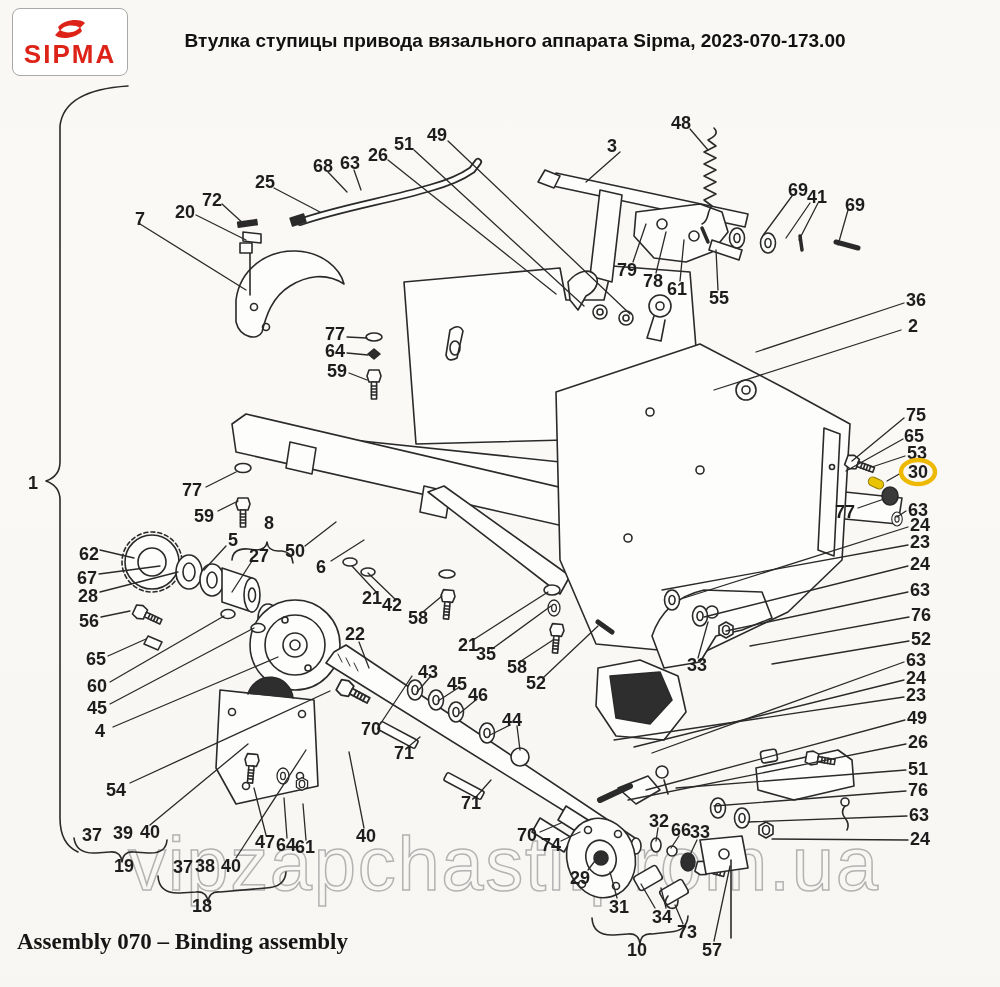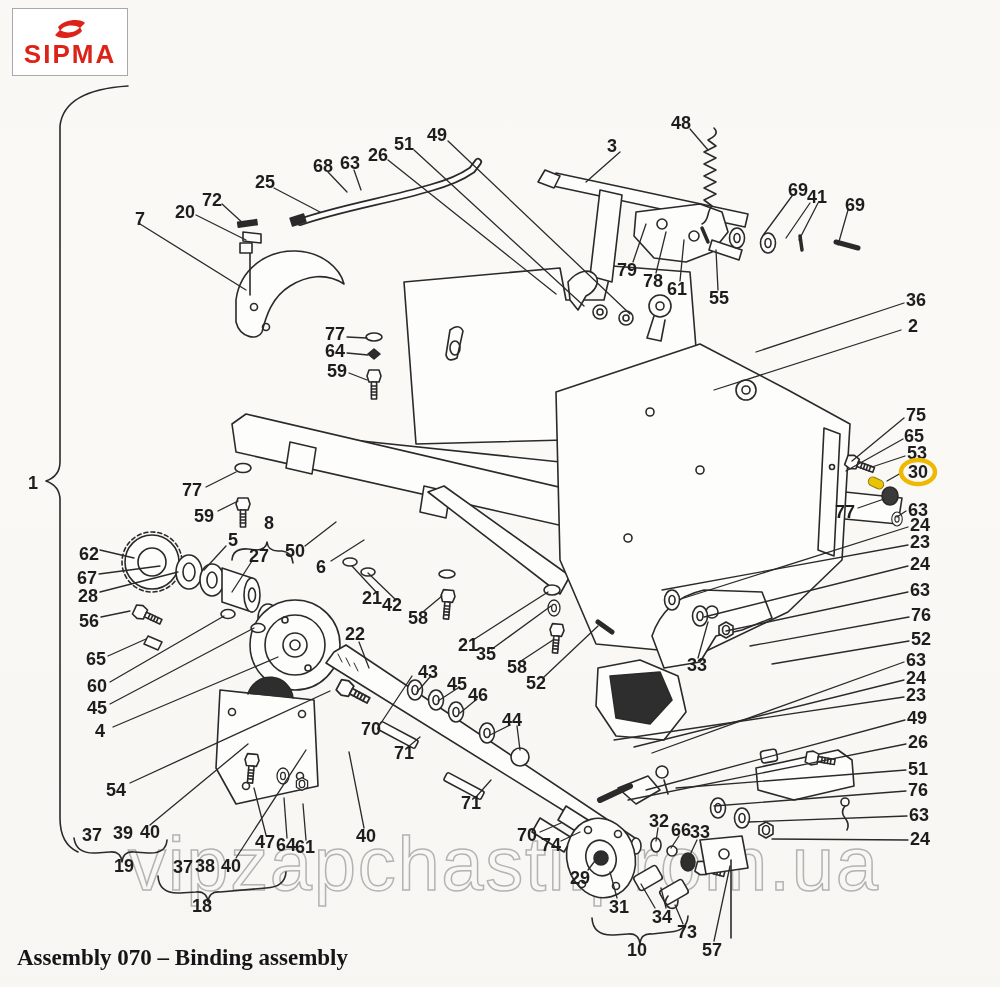--- a/index.html
+++ b/index.html
@@ -1,45 +1,46 @@
 <!DOCTYPE html>
 <html><head>
 <meta charset="utf-8">
 <style>
   html,body{margin:0;padding:0;}
   body{width:1000px;height:987px;position:relative;background:#faf9f6;
        font-family:"Liberation Sans",sans-serif;overflow:hidden;}
   .page{position:absolute;inset:0;background:
         linear-gradient(180deg,#f9f8f5 0%,#faf9f6 40%,#f7f6f2 100%);}
   .logo-box{position:absolute;left:12px;top:8px;width:114px;height:66px;
-        background:#fff;border:1.6px solid #a9a9a9;border-radius:0;
+        background:#fff;border:1.6px solid #a9a9a9;border-radius:8px;
         display:flex;flex-direction:column;align-items:center;justify-content:center;gap:1px;}
   .logo-word{color:#dd2318;font-weight:bold;font-size:26px;letter-spacing:2px;line-height:1;}
   .title{position:absolute;left:150px;top:30px;width:730px;text-align:center;
         font-size:19px;font-weight:bold;color:#111;}
   .footer{position:absolute;left:17px;top:926px;color:#151515;
         font-family:"Liberation Serif",serif;font-weight:bold;}
   .footer .l1{font-size:23px;}
-  .footer .l2{font-size:23px;margin-top:19px;}
+  .footer .l2{font-size:23px;margin-top:3px;}
   svg text.plbl{font-family:"Liberation Sans",sans-serif;font-size:18px;font-weight:bold;fill:#1d1d1d;}
   svg text.wmark{font-family:"Liberation Sans",sans-serif;}
 </style>
 </head>
 <body>
 
 <div class="page">
 
   <div class="logo-box">
     <svg width="42" height="22" viewBox="0 0 42 22">
       <path d="M9,9 C15,1 32,0 36,5 L31,10 C25,6 15,7 11,13 Z" fill="#dd2318"></path>
       <path d="M33,13 C27,21 10,22 6,17 L11,12 C17,16 27,15 31,9 Z" fill="#dd2318"></path>
     </svg>
     <div class="logo-word">SIPMA</div>
   </div>
 
+  <div class="title">Втулка ступицы привода вязального аппарата Sipma, 2023-070-173.00</div>
 
   <svg id="diagram-svg" width="1000" height="987" viewBox="0 0 1000 987" style="position:absolute;left:0;top:0;">
     <defs>
       <g id="bolt">
         <path d="M-6,-5 L0,-7 L6,-5 L6,5 L0,7 L-6,5 Z" fill="#fdfdfc"></path>
         <rect x="6" y="-2.6" width="17" height="5.2" fill="#fdfdfc"></rect>
         <path d="M10,-2.6 V2.6 M13,-2.6 V2.6 M16,-2.6 V2.6 M19,-2.6 V2.6"></path>
       </g>
       <g id="washer">
         <ellipse rx="7.5" ry="10" fill="#fdfdfc"></ellipse>

